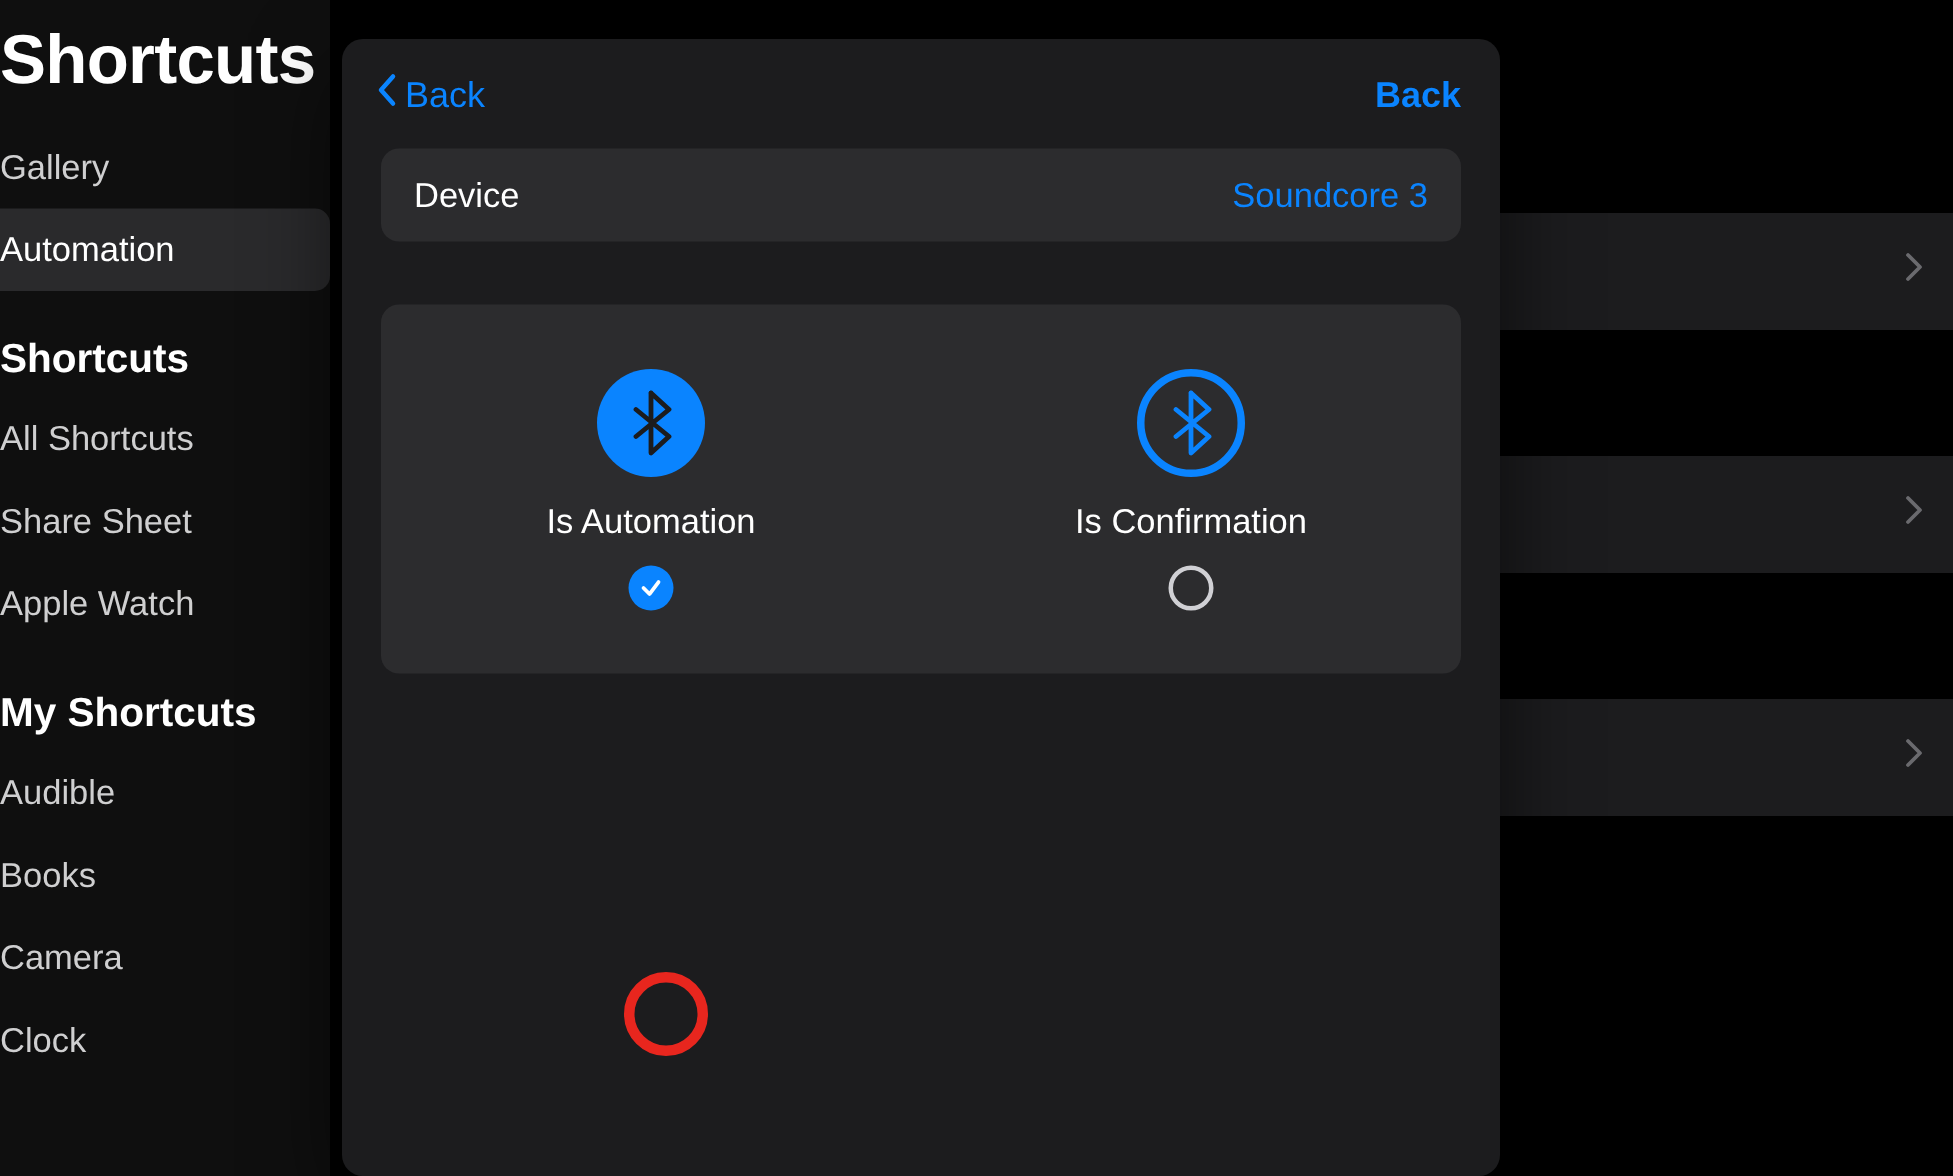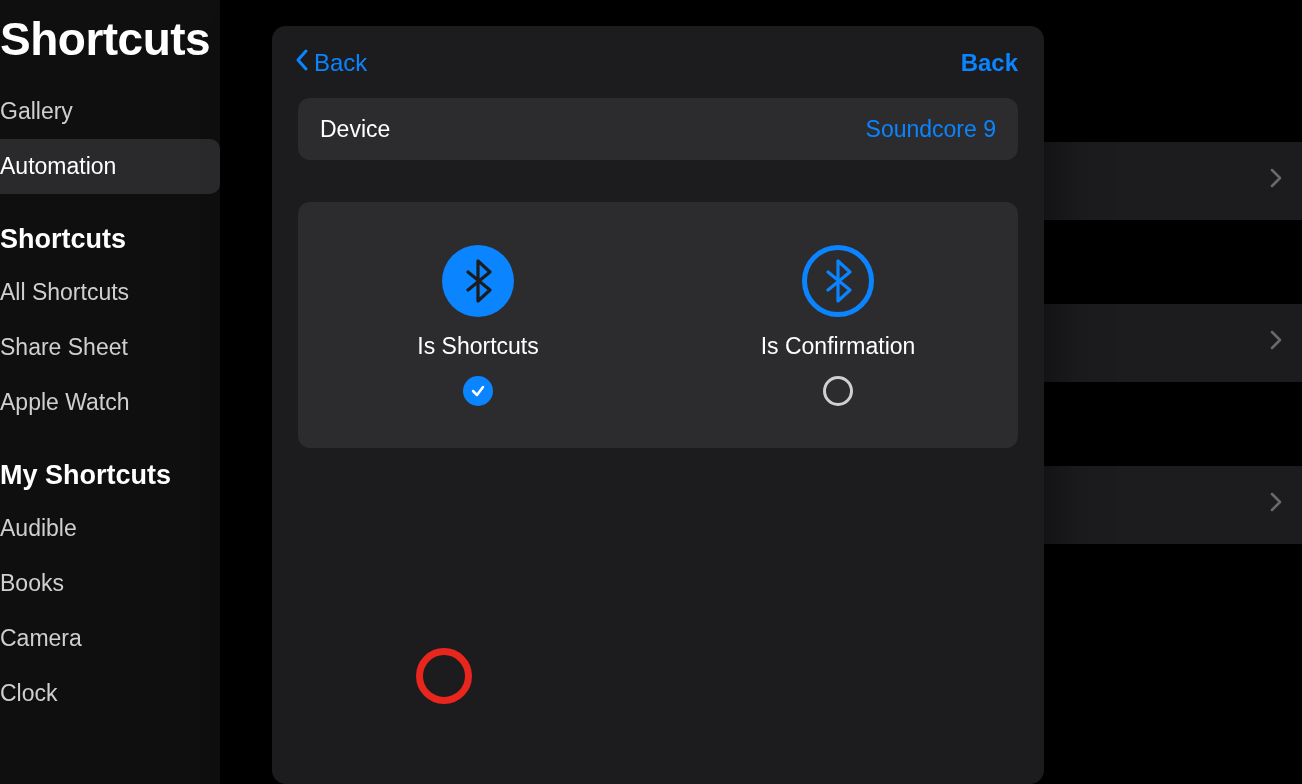--- a/index.html
+++ b/index.html
@@ -81,21 +81,20 @@
     position: absolute;
     left: 228px;
     top: 26px;
     width: 772px;
     height: 758px;
     background: #1c1c1e;
     border-radius: 14px;
     box-shadow: 0 20px 60px rgba(0,0,0,0.6);
     overflow: hidden;
     padding: 0 0 0 0;
-    margin-left: 44px;
   }
 
   .modal-header {
     display: flex;
     justify-content: space-between;
     align-items: center;
     padding: 22px 26px 20px 22px;
   }
   .back-btn {
     display: flex;
@@ -295,31 +294,31 @@
           </svg>
       </span>
       <span>Back</span>
     </div>
     <div class="next-btn">Back</div>
   </div>
 
 
   <div class="device-row">
     <span class="device-label">Device</span>
-    <span class="device-value">Soundcore 9</span>
+    <span class="device-value">Soundcore 3</span>
   </div>
 
   <div class="options-card">
     <div class="option">
       <div class="bt-icon-filled">
         <svg class="bt-glyph" viewBox="0 0 30 44">
           <path d="M15 2 L15 42 L27 31 L5 13 M15 2 L27 13 L5 31" stroke="#1c1c1e" stroke-width="3.2" fill="none" stroke-linejoin="round" stroke-linecap="round"></path>
         </svg>
       </div>
-      <div class="option-label">Is Shortcuts</div>
+      <div class="option-label">Is Automation</div>
       <div class="radio radio-checked">
         <svg width="16" height="16" viewBox="0 0 16 16">
             <path d="M3 8 L7 12 L13 4" stroke="#fff" stroke-width="2.5" fill="none" stroke-linecap="round" stroke-linejoin="round"></path>
           </svg>
       </div>
     </div>
     <div class="option">
       <div class="bt-icon-outline">
         <svg class="bt-glyph" viewBox="0 0 30 44">
           <path d="M15 2 L15 42 L27 31 L5 13 M15 2 L27 13 L5 31" stroke="#0a84ff" stroke-width="3.2" fill="none" stroke-linejoin="round" stroke-linecap="round"></path>

